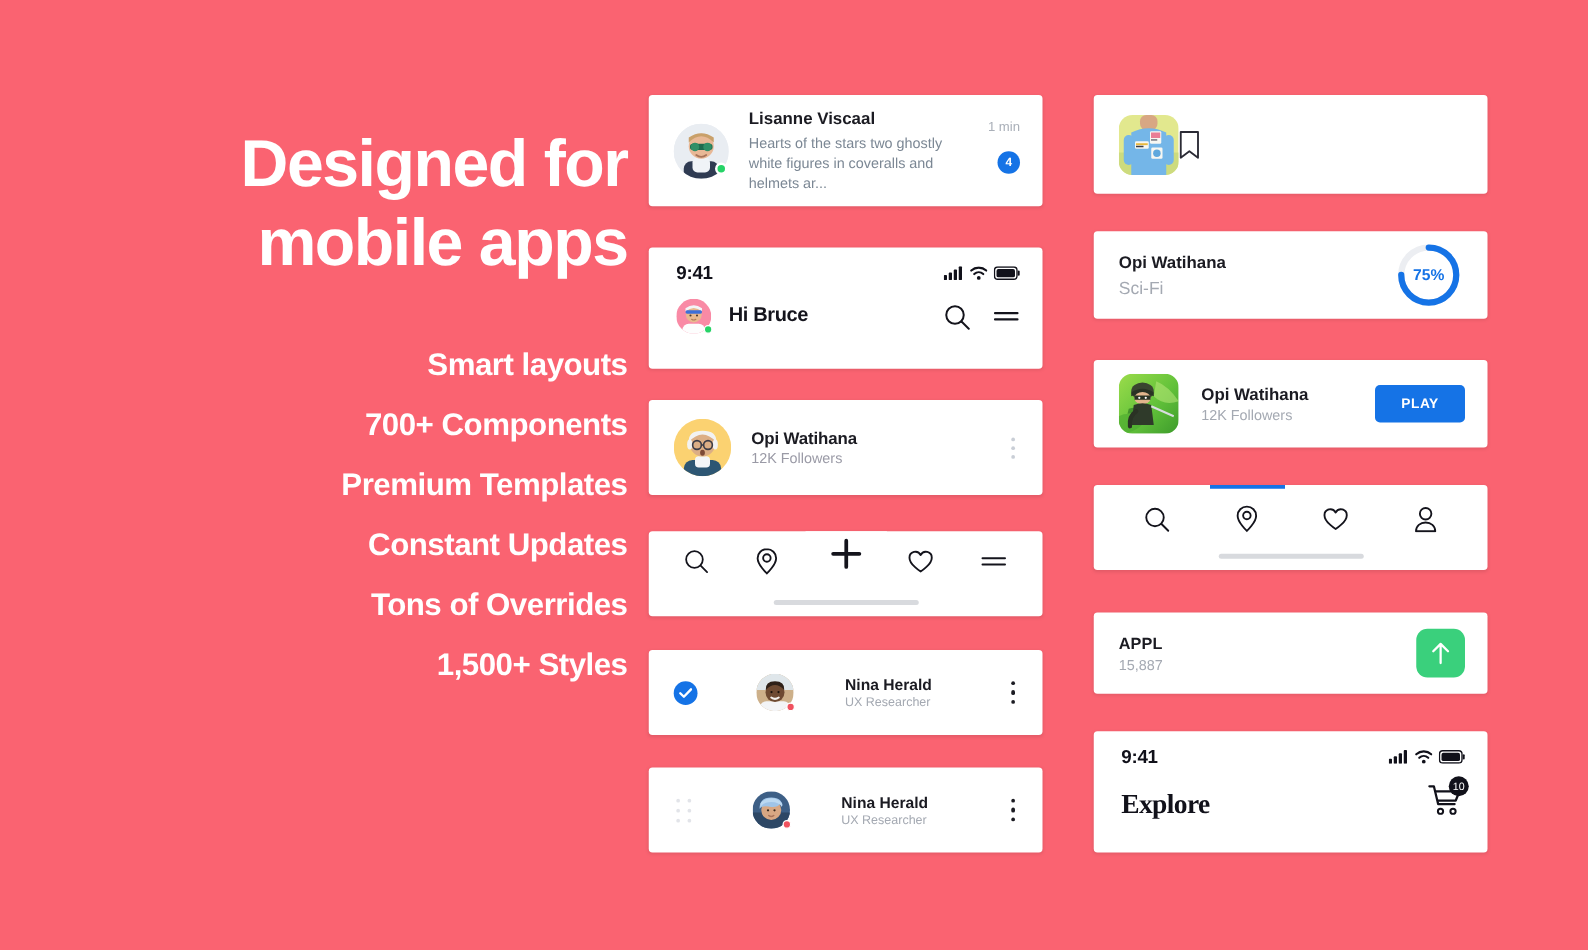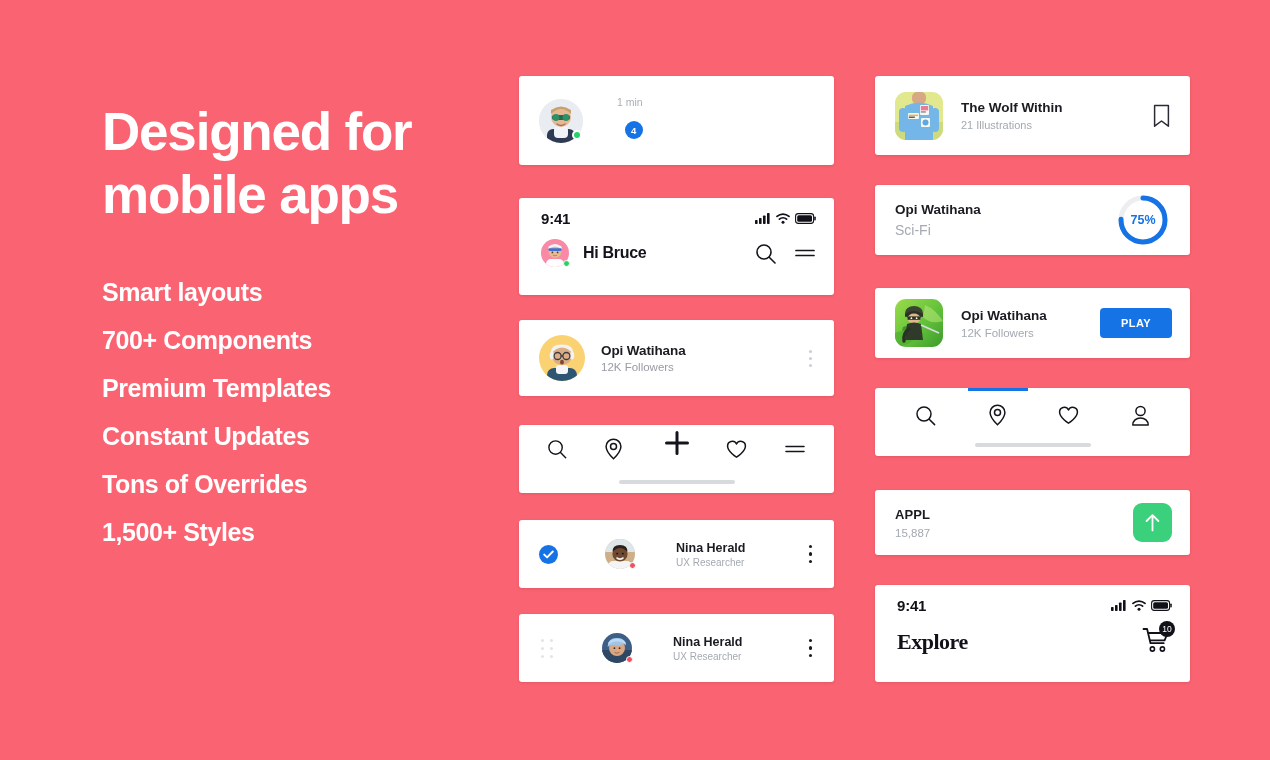--- a/index.html
+++ b/index.html
@@ -4,21 +4,21 @@
 <style>
   * { box-sizing: border-box; margin: 0; padding: 0; }
   html, body {
     width: 1270px; height: 760px;
     overflow: hidden;
     font-family: "Liberation Sans", sans-serif;
   }
   body { background: #fa6371; position: relative; }
 
   
-  .hero { position: absolute; left: 102px; top: 100px; width: 400px; }
+  .hero { position: absolute; left: 102px; top: 100px; width: 400px; text-align: right; }
   .hero-title {
     font-size: 53px; line-height: 63px; font-weight: bold;
     color: #ffffff; letter-spacing: -1.2px;
   }
   .hero-list { margin-top: 42px; }
   .hero-item {
     font-size: 25px; line-height: 48px; font-weight: bold;
     color: #ffffff; letter-spacing: -0.4px;
   }
 
@@ -196,20 +196,24 @@
           <rect x="15" y="27" width="14" height="12" rx="4" fill="#f0f3f7"></rect>
           <circle cx="22" cy="18" r="10" fill="#e8b896"></circle>
           <path d="M12 15 q10 -10 20 0 l0 -4 q-10 -7 -20 0 z" fill="#c9a06a"></path>
           <rect x="13" y="16" width="18" height="5" rx="2.2" fill="#1e6b4e"></rect>
           <circle cx="17" cy="18.5" r="3.4" fill="#2f8f67"></circle>
           <circle cx="27" cy="18.5" r="3.4" fill="#2f8f67"></circle>
           <path d="M18 25 q4 3 8 0" stroke="#a8745a" stroke-width="1.4" fill="none" stroke-linecap="round"></path>
         </svg>
       </div>
       <span class="dot-on"></span>
+    </div>
+    <div class="msg-txt">
+      <div class="msg-name">Lisanne Viscaal</div>
+      <div class="msg-body">Hearts of the stars two ghostly white figures in coveralls and helmets ar...</div>
     </div>
     <div class="msg-right">
       <div class="msg-time">1 min</div>
       <div class="msg-badge">4</div>
     </div>
   </div>
 </div>
 
 <div class="card" id="card-header">
   <div class="statusbar">
@@ -402,24 +406,20 @@
         <rect x="13" y="21" width="11" height="6" rx="1" fill="#f7f7f2"></rect>
         <rect x="13.8" y="22.6" width="9.4" height="1.5" fill="#e8b93f"></rect>
         <rect x="13.8" y="24.6" width="6" height="1.2" fill="#3b3b45"></rect>
         <rect x="25" y="13" width="9" height="10" rx="1" fill="#f7f7f2"></rect>
         <rect x="25.8" y="14" width="7.4" height="4.4" fill="#e97d95"></rect>
         <rect x="25.8" y="19.4" width="5" height="1.1" fill="#6a6a74"></rect>
         <rect x="26" y="26" width="9" height="9" rx="1" fill="#f7f7f2"></rect>
         <circle cx="30.5" cy="30.5" r="3" fill="#5fa8dd"></circle>
       </svg>
     </span>
-    <div class="bk-txt">
-      <div class="bk-title">The Wolf Within</div>
-      <div class="bk-sub">21 Illustrations</div>
-    </div>
     <svg width="17" height="24" viewBox="0 0 17 24">
       <path d="M1.6 1.6h13.8v20.6L8.5 17 1.6 22.2z" fill="none" stroke="#2b2b35" stroke-width="1.5" stroke-linejoin="round"></path>
     </svg>
   </div>
 </div>
 
 <div class="card" id="card-progress">
   <div class="pg-row">
     <div class="pg-txt">
       <div class="pg-title">Opi Watihana</div>

